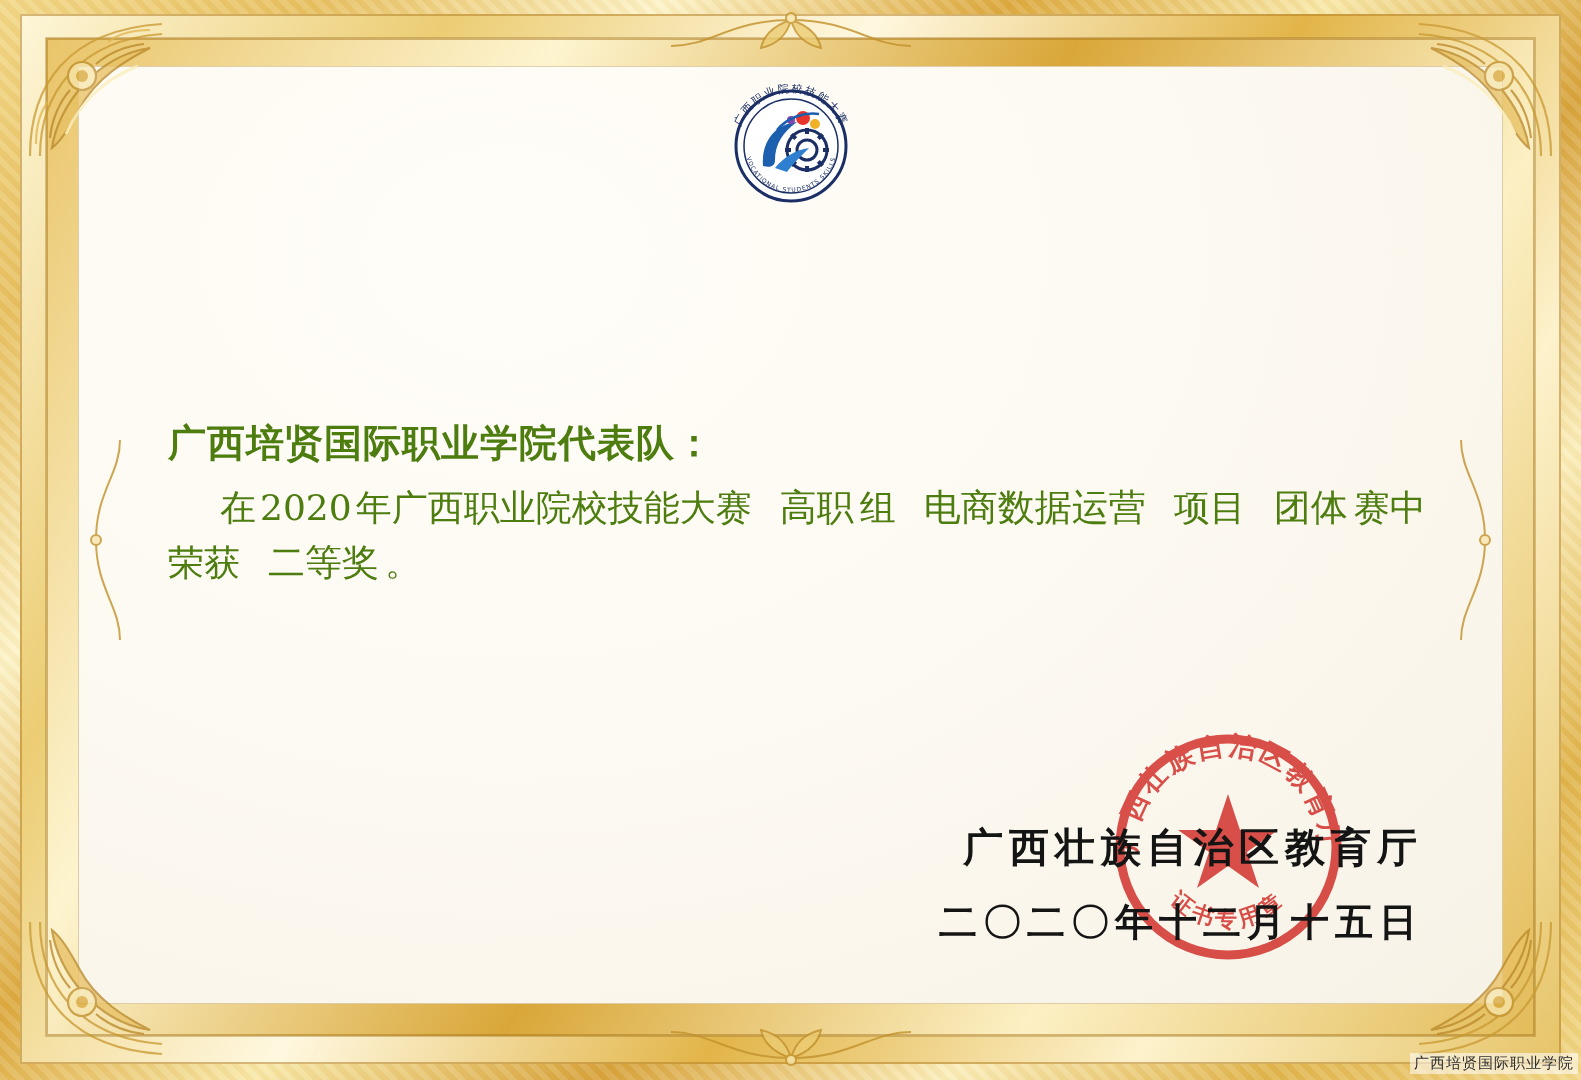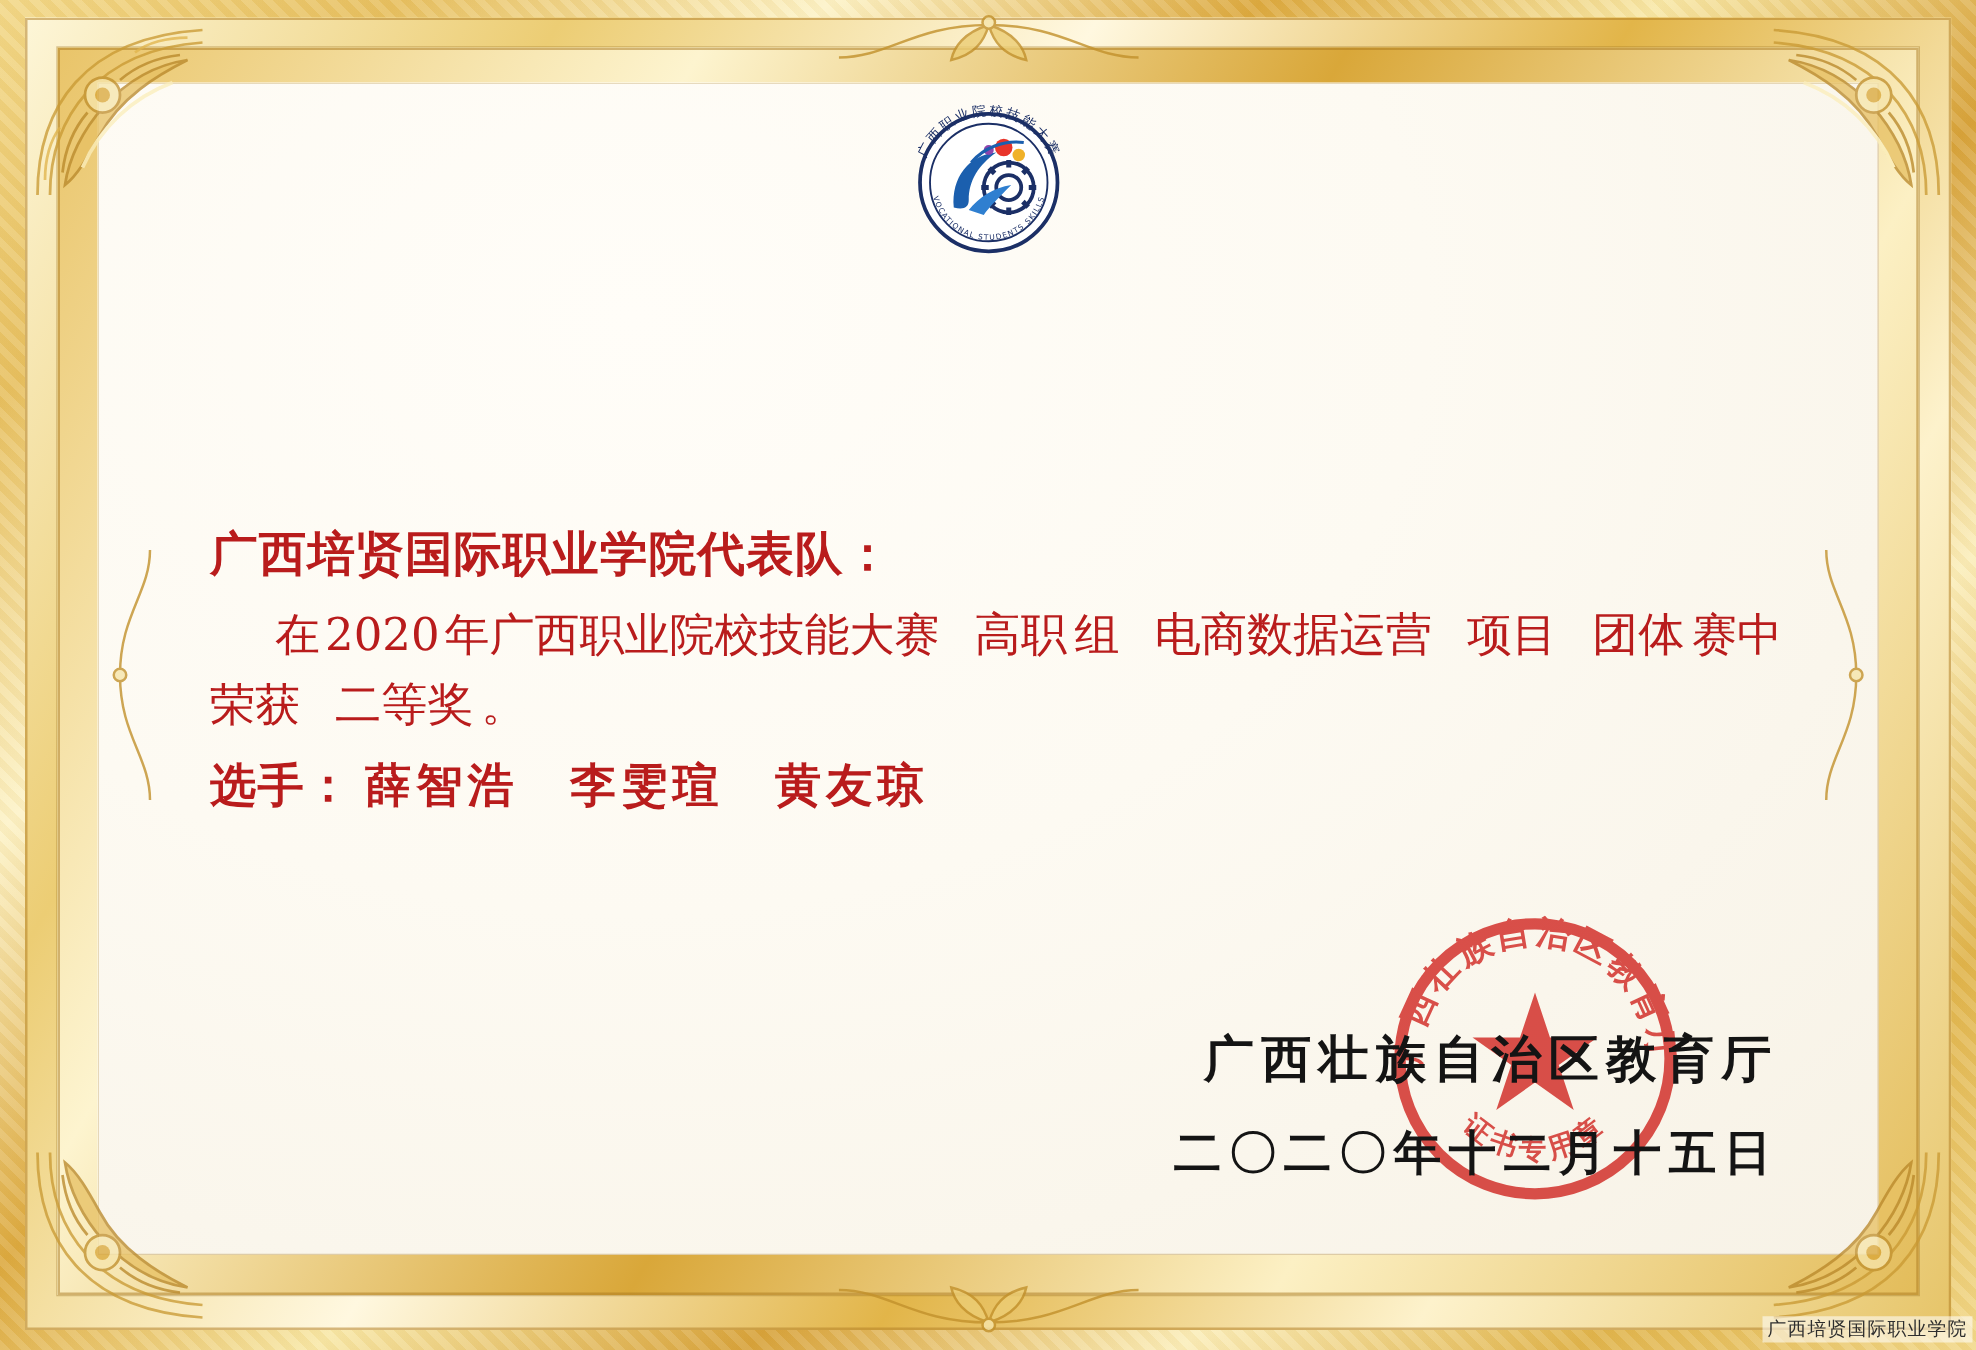--- a/index.html
+++ b/index.html
@@ -105,21 +105,21 @@
       2px 2px 0 rgba(170,20,15,.45),
       0 0 14px rgba(232,52,42,.25);
   }
 
   
   .body-text {
     position: absolute;
     left: 168px;
     right: 140px;
     top: 416px;
-    color: #b91c1c;
+    color: #4d7c0f;
     font-family: "DejaVu Serif", "Liberation Serif", serif;
   }
   .line {
     line-height: 1.42;
     white-space: nowrap;
   }
   .l-salutation {
     font-size: 38px;
     font-weight: 700;
     letter-spacing: 1px;
@@ -341,23 +341,20 @@
 
 
   <div class="body-text">
 
     <div class="line l-salutation">广西培贤国际职业学院代表队：</div>
 
     <div class="line l-main">
       <span style="display:inline-block;width:52px;"></span><span>在</span><span style="padding:0 4px;">2020</span><span>年广西职业院校技能大赛</span><span class="gap"></span><span class="emph">高职</span><span>组</span><span class="gap"></span><span class="emph">电商数据运营</span><span class="gap"></span><span>项目</span><span class="gap"></span><span class="emph">团体</span><span>赛中荣获</span><span class="gap"></span><span class="emph">二等奖</span><span>。</span>
     </div>
 
-    <div class="line l-people">
-      <span class="lbl">选手：</span><span class="names">薛智浩　李雯瑄　黄友琼</span>
-    </div>
 
   </div>
 
   <div class="seal">
     <svg viewBox="0 0 250 250">
       <defs>
         <path id="sealArcTop" d="M 33 125 A 92 92 0 0 1 217 125"></path>
         <path id="sealArcBot" d="M 45 125 A 80 80 0 0 0 205 125"></path>
       </defs>
       <circle cx="125" cy="125" r="108" fill="none" stroke="#d4201c" stroke-width="9"></circle>

